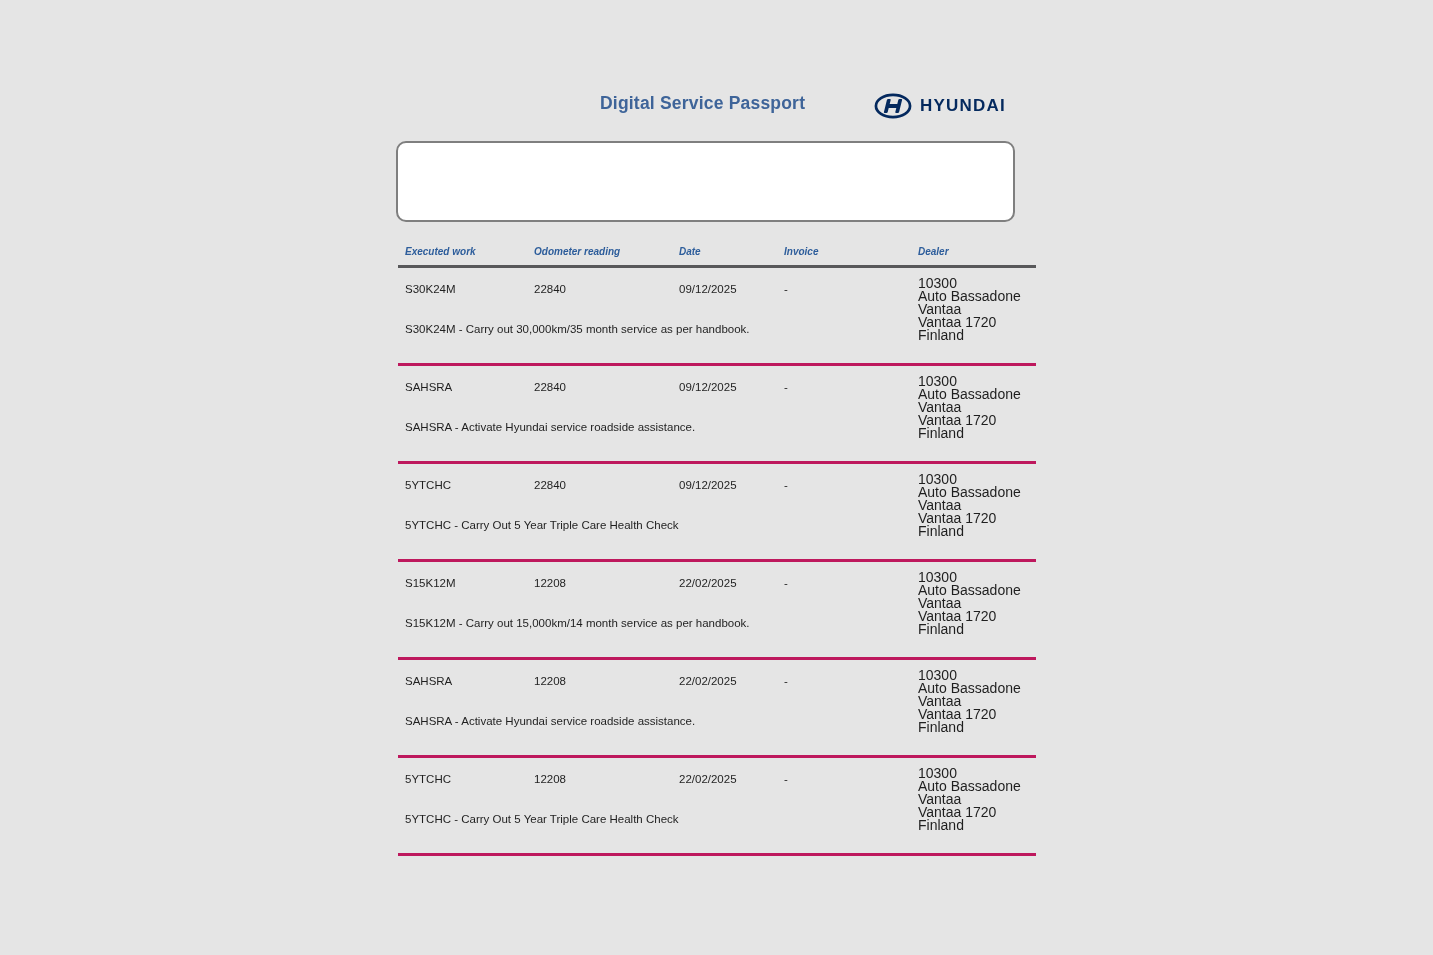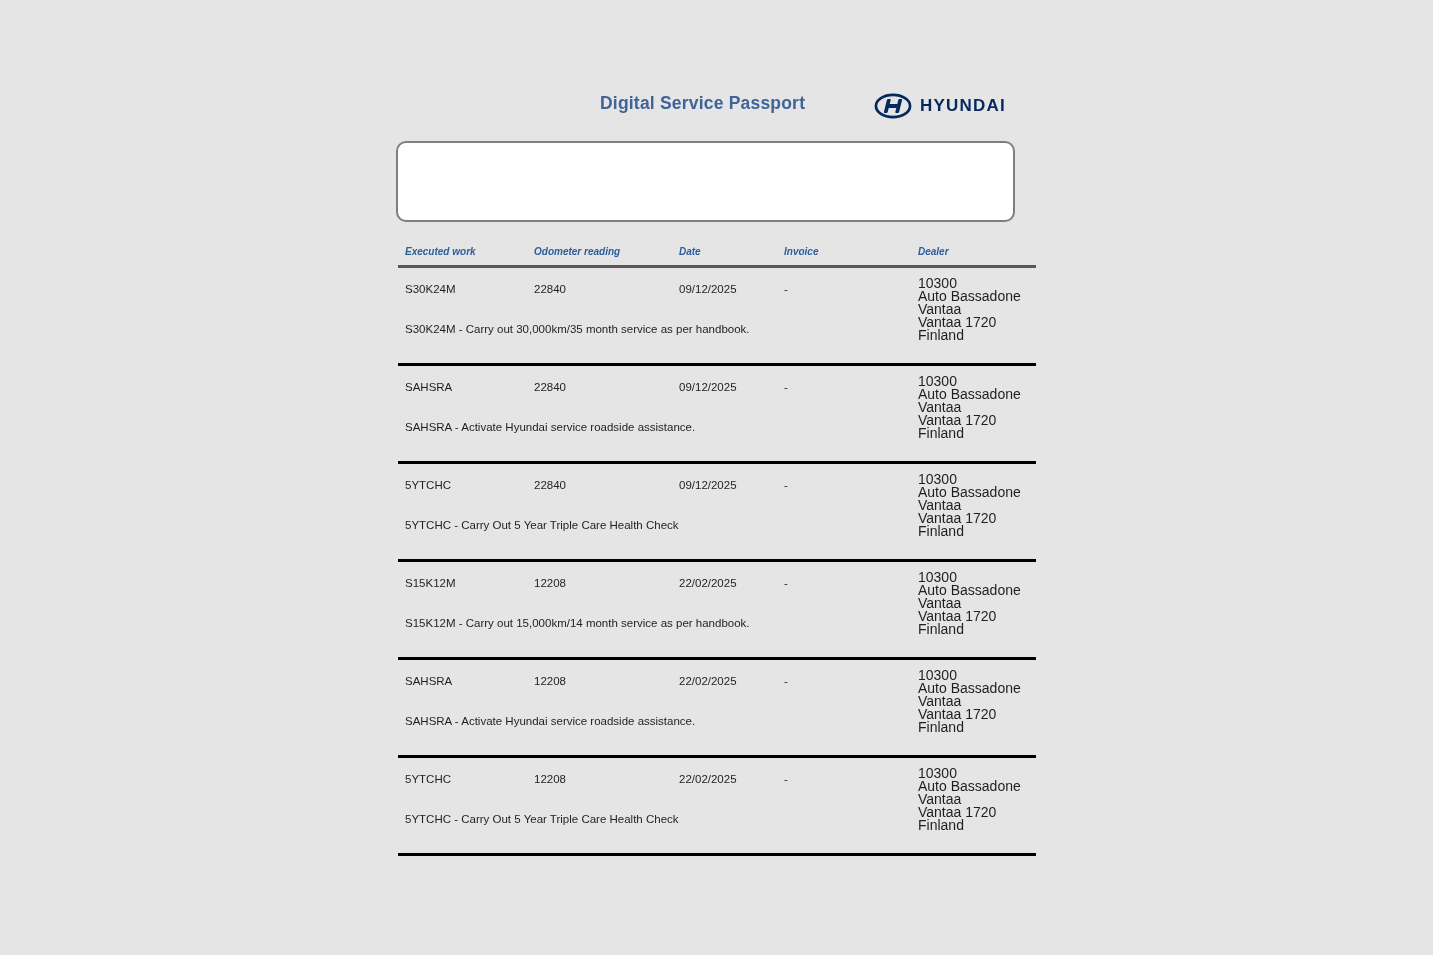--- a/index.html
+++ b/index.html
@@ -75,21 +75,21 @@
     top: 3px;
     font-size: 10px;
     font-weight: bold;
     font-style: italic;
     color: #2d5d9b;
     white-space: nowrap;
   }
   .row {
     position: relative;
     height: 95px;
-    border-bottom: 3px solid #000000;
+    border-bottom: 3px solid #be185d;
     text-decoration: underline;
   }
   .c1 { left: 7px;   }
   .c2 { left: 136px; }
   .c3 { left: 281px; }
   .c4 { left: 386px; }
   .c5 { left: 520px; }
   .val {
     position: absolute;
     top: 15px;

